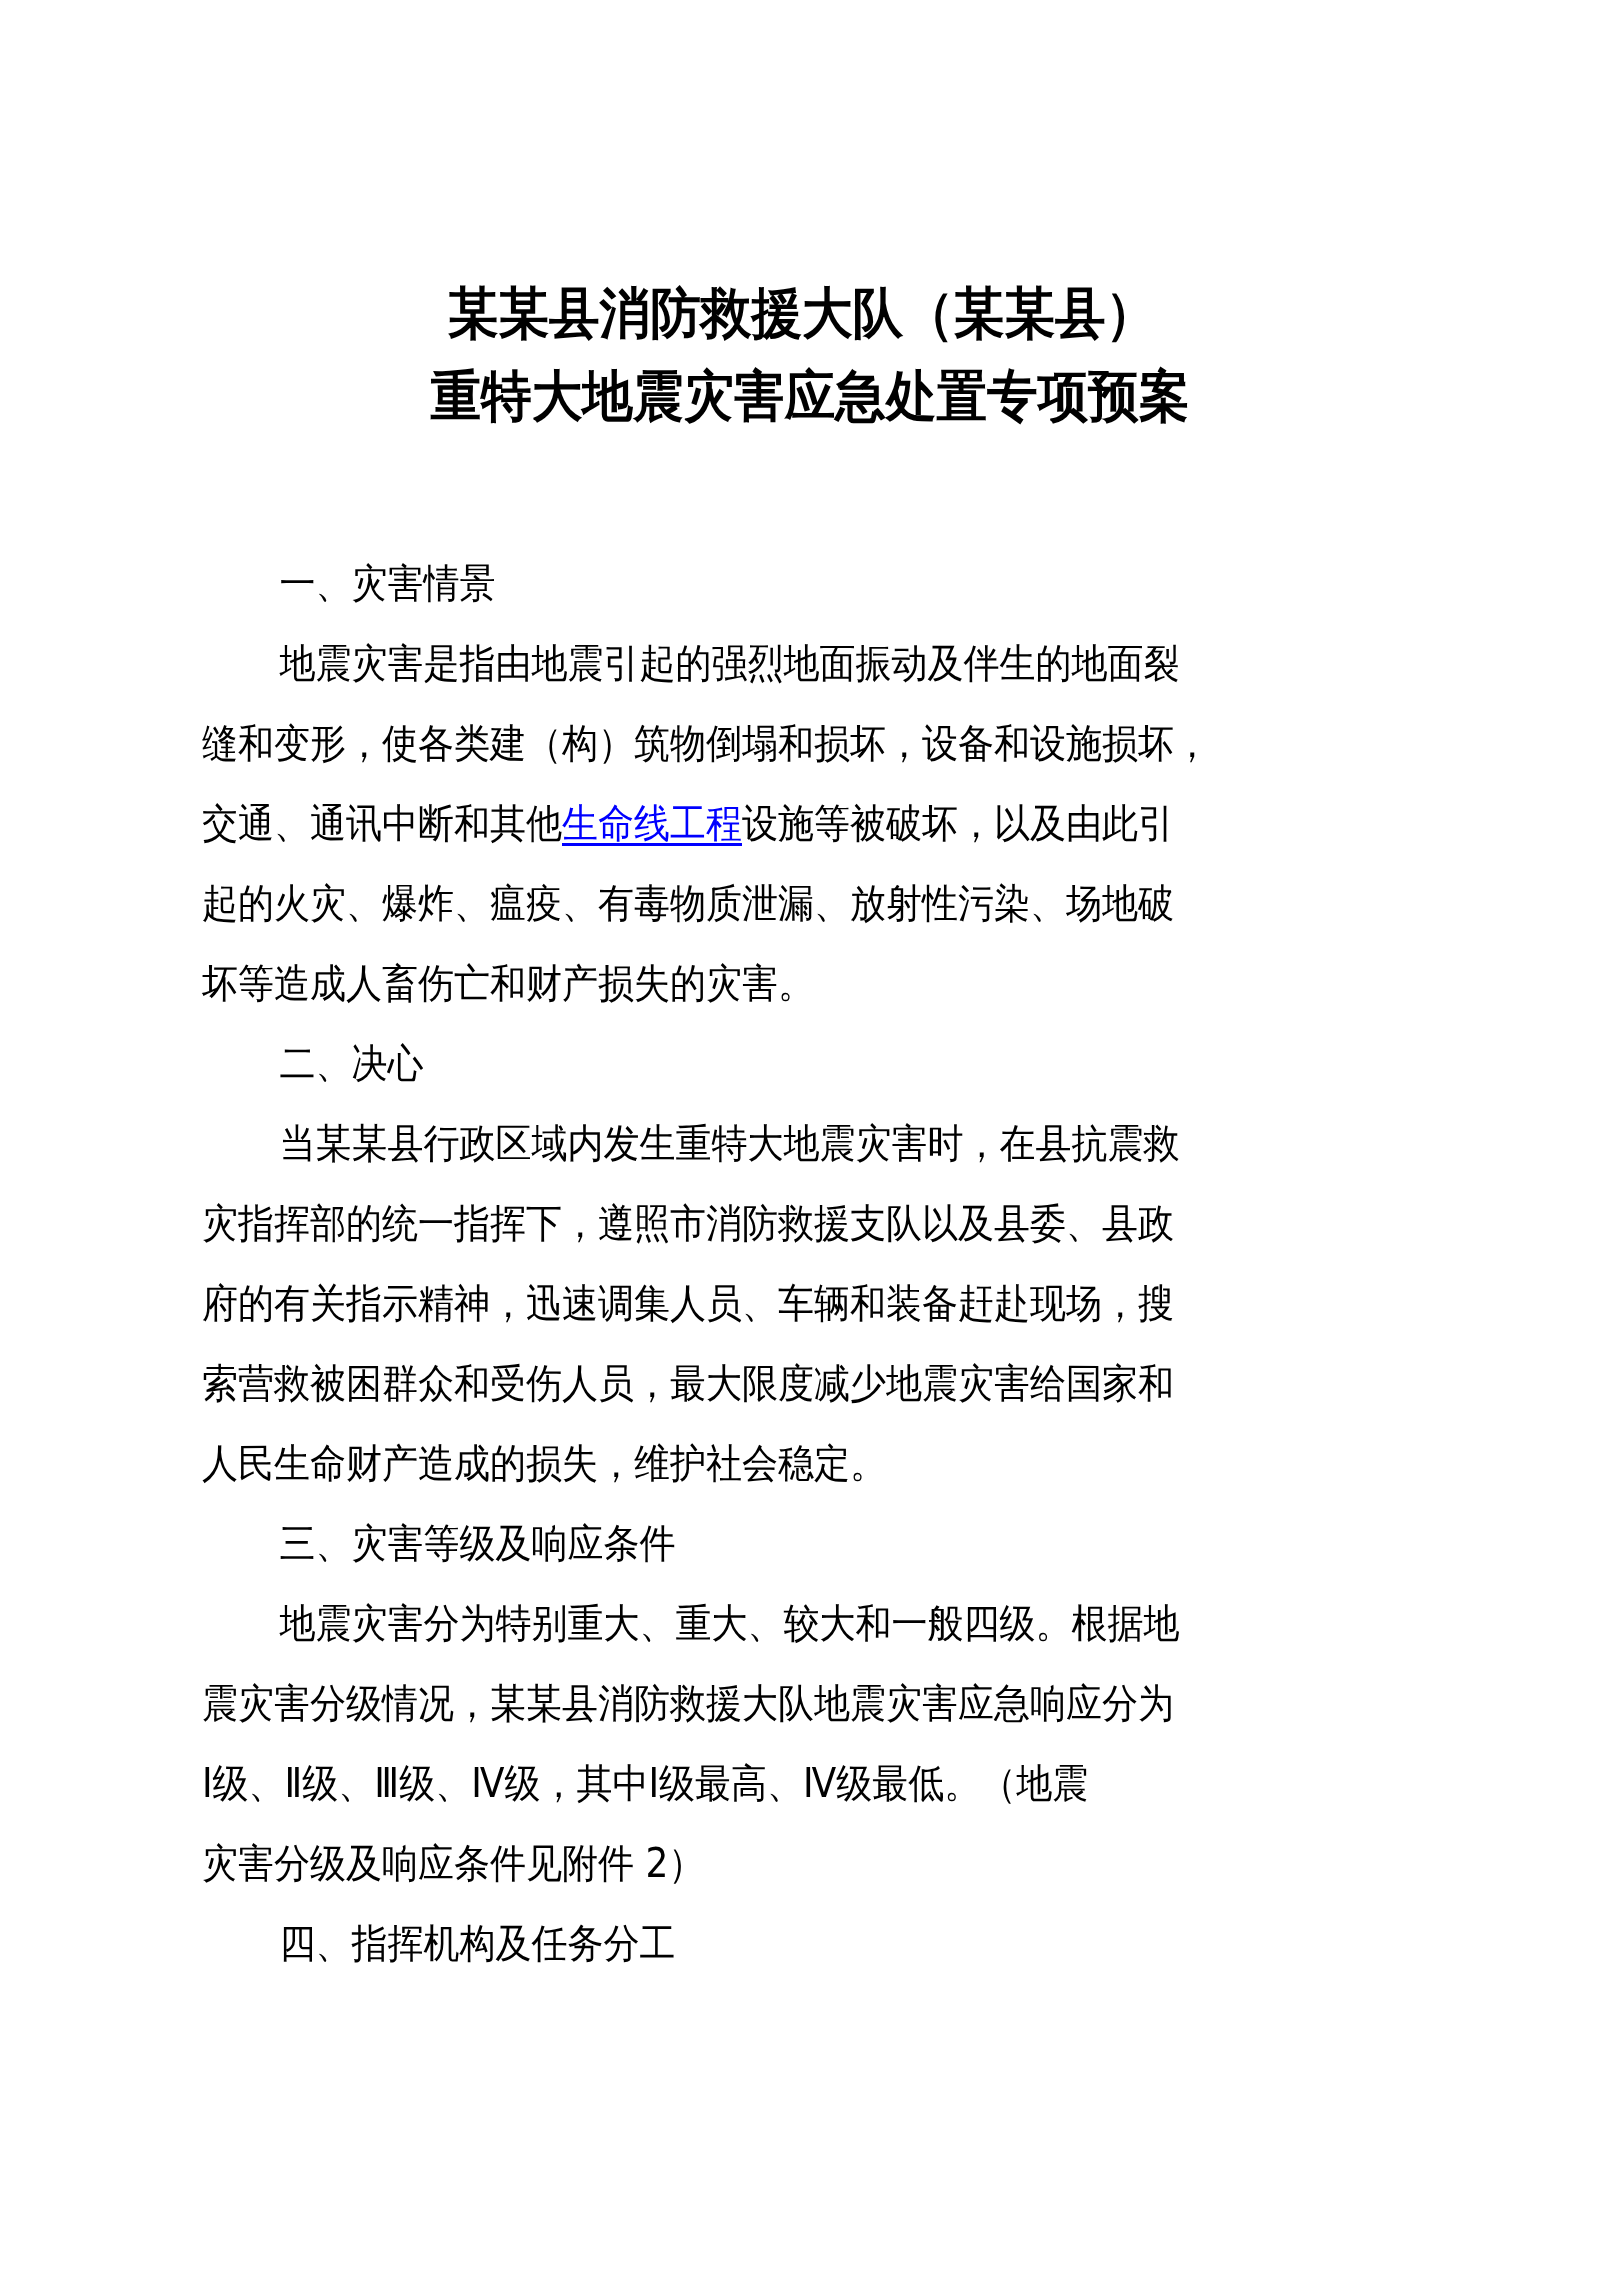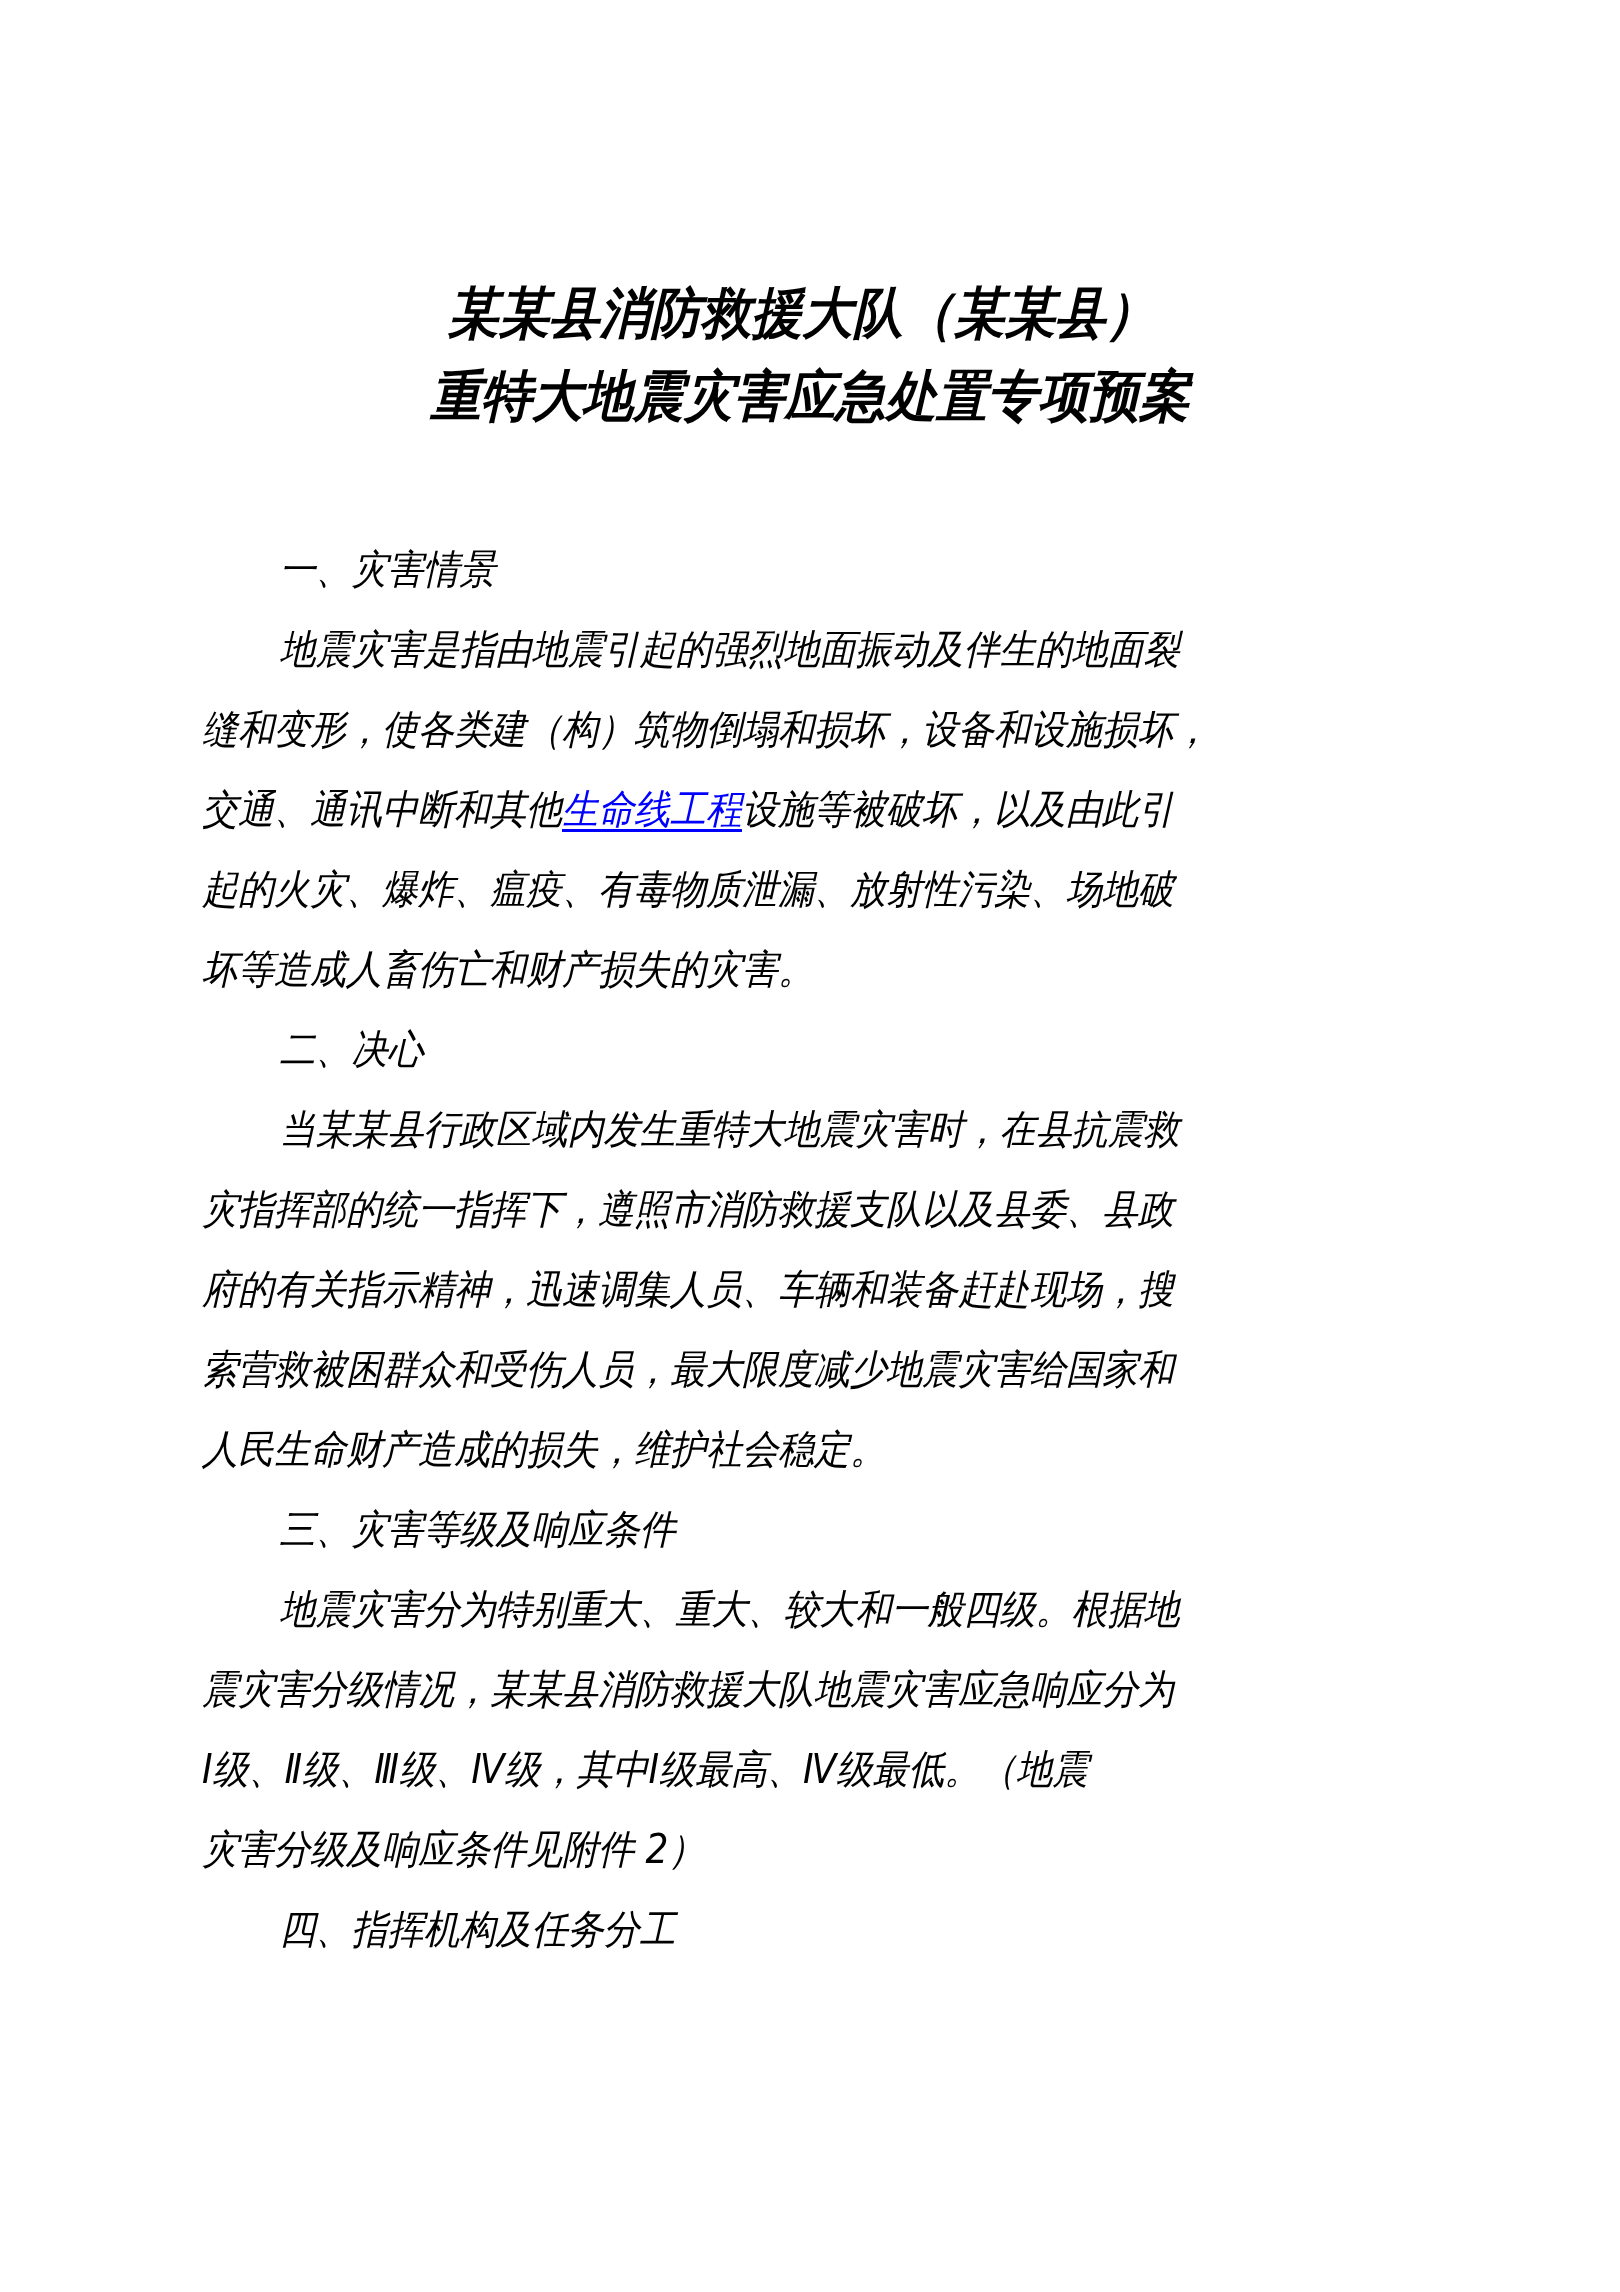--- a/index.html
+++ b/index.html
@@ -13,21 +13,20 @@
     position: relative;
     overflow: hidden;
     font-family: "DejaVu Sans", "Liberation Sans", sans-serif;
     color: #000000;
   }
   .page {
     position: absolute;
     left: 0; top: 0;
     width: 1344px;
     height: 2293px;
-    font-style: italic;
   }
   .title {
     position: absolute;
     left: 0;
     width: 1620px;
     text-align: center;
     font-weight: bold;
     font-size: 55px;
     line-height: 1;
     letter-spacing: 0px;
@@ -61,21 +60,21 @@
   }
 </style>
 </head>
 <body>
 
 <div class="page">
 
   <div class="title l1">某某县消防救援大队（某某县）</div>
   <div class="title l2">重特大地震灾害应急处置专项预案</div>
 
-  <div class="body-text" style="top:529px;">
+  <div class="body-text" style="top:543px;">
 
     <span class="line indent heading">一、灾害情景</span>
     <span class="line indent">地震灾害是指由地震引起的强烈地面振动及伴生的地面裂</span>
     <span class="line">缝和变形，使各类建（构）筑物倒塌和损坏，设备和设施损坏，</span>
     <span class="line"><span>交通、通讯中断和其他</span><a class="link">生命线工程</a><span>设施等被破坏，以及由此引</span></span>
     <span class="line">起的火灾、爆炸、瘟疫、有毒物质泄漏、放射性污染、场地破</span>
     <span class="line">坏等造成人畜伤亡和财产损失的灾害。</span>
 
     <span class="line indent heading">二、决心</span>
     <span class="line indent">当某某县行政区域内发生重特大地震灾害时，在县抗震救</span>

